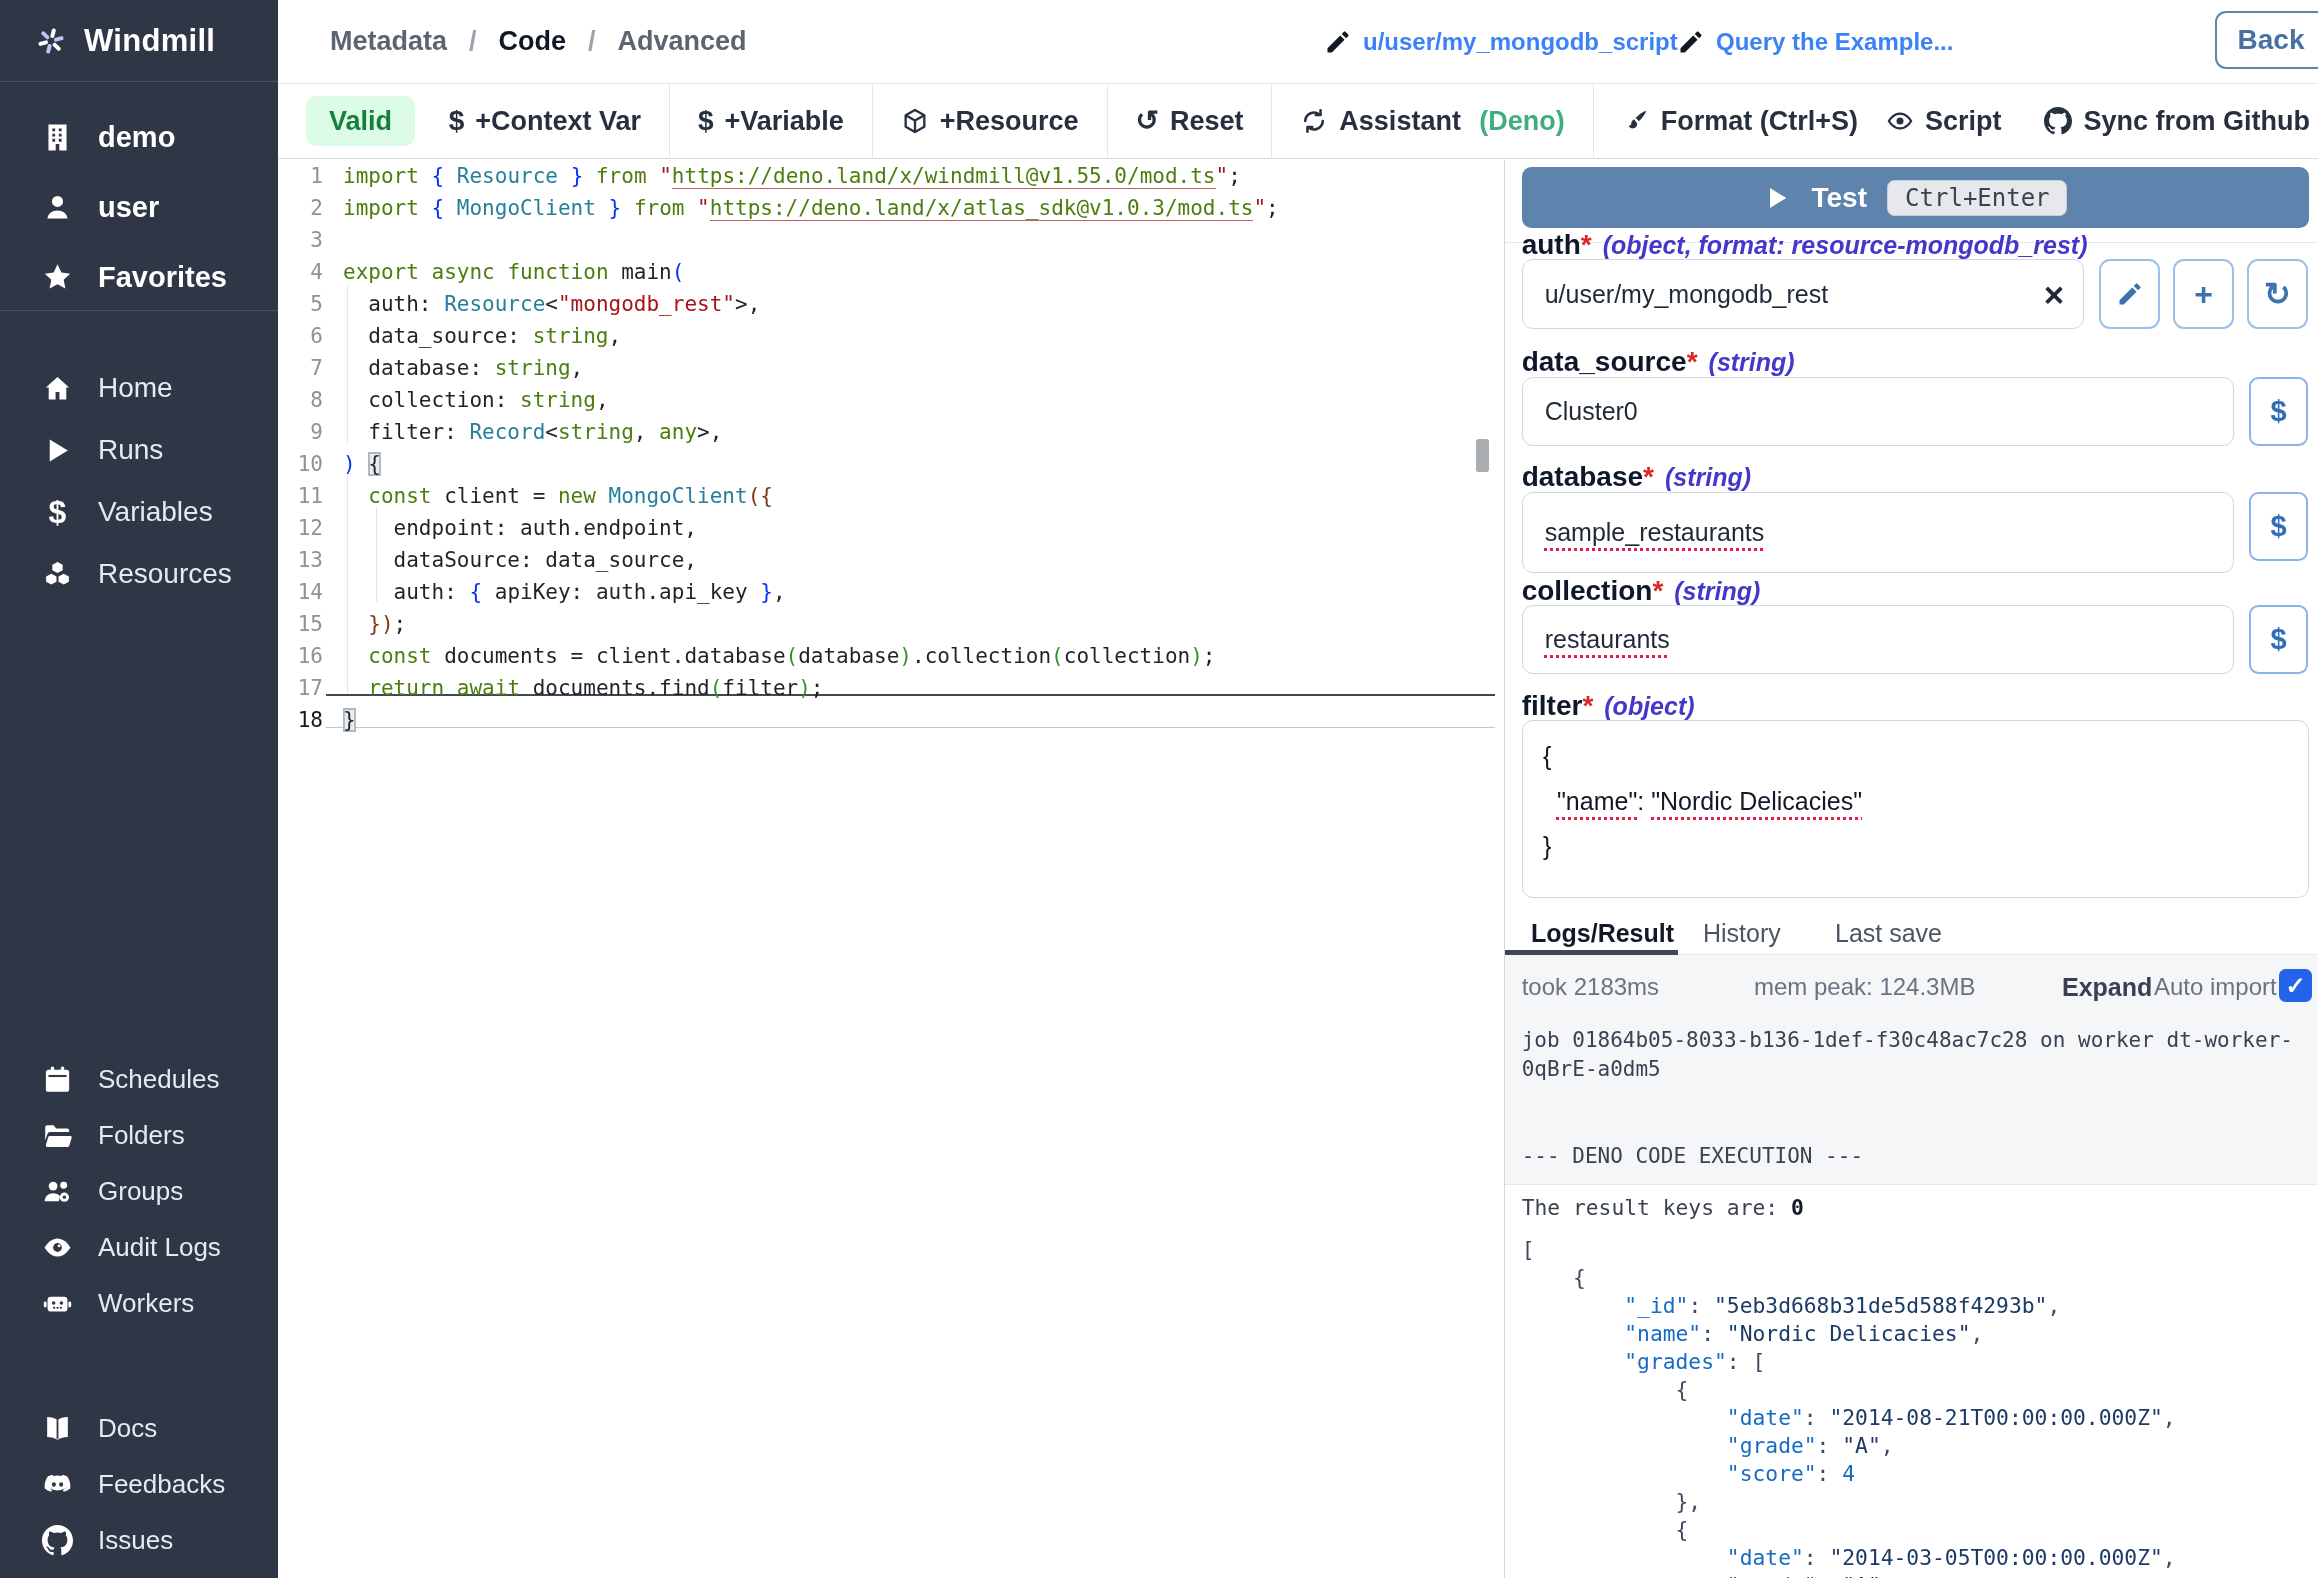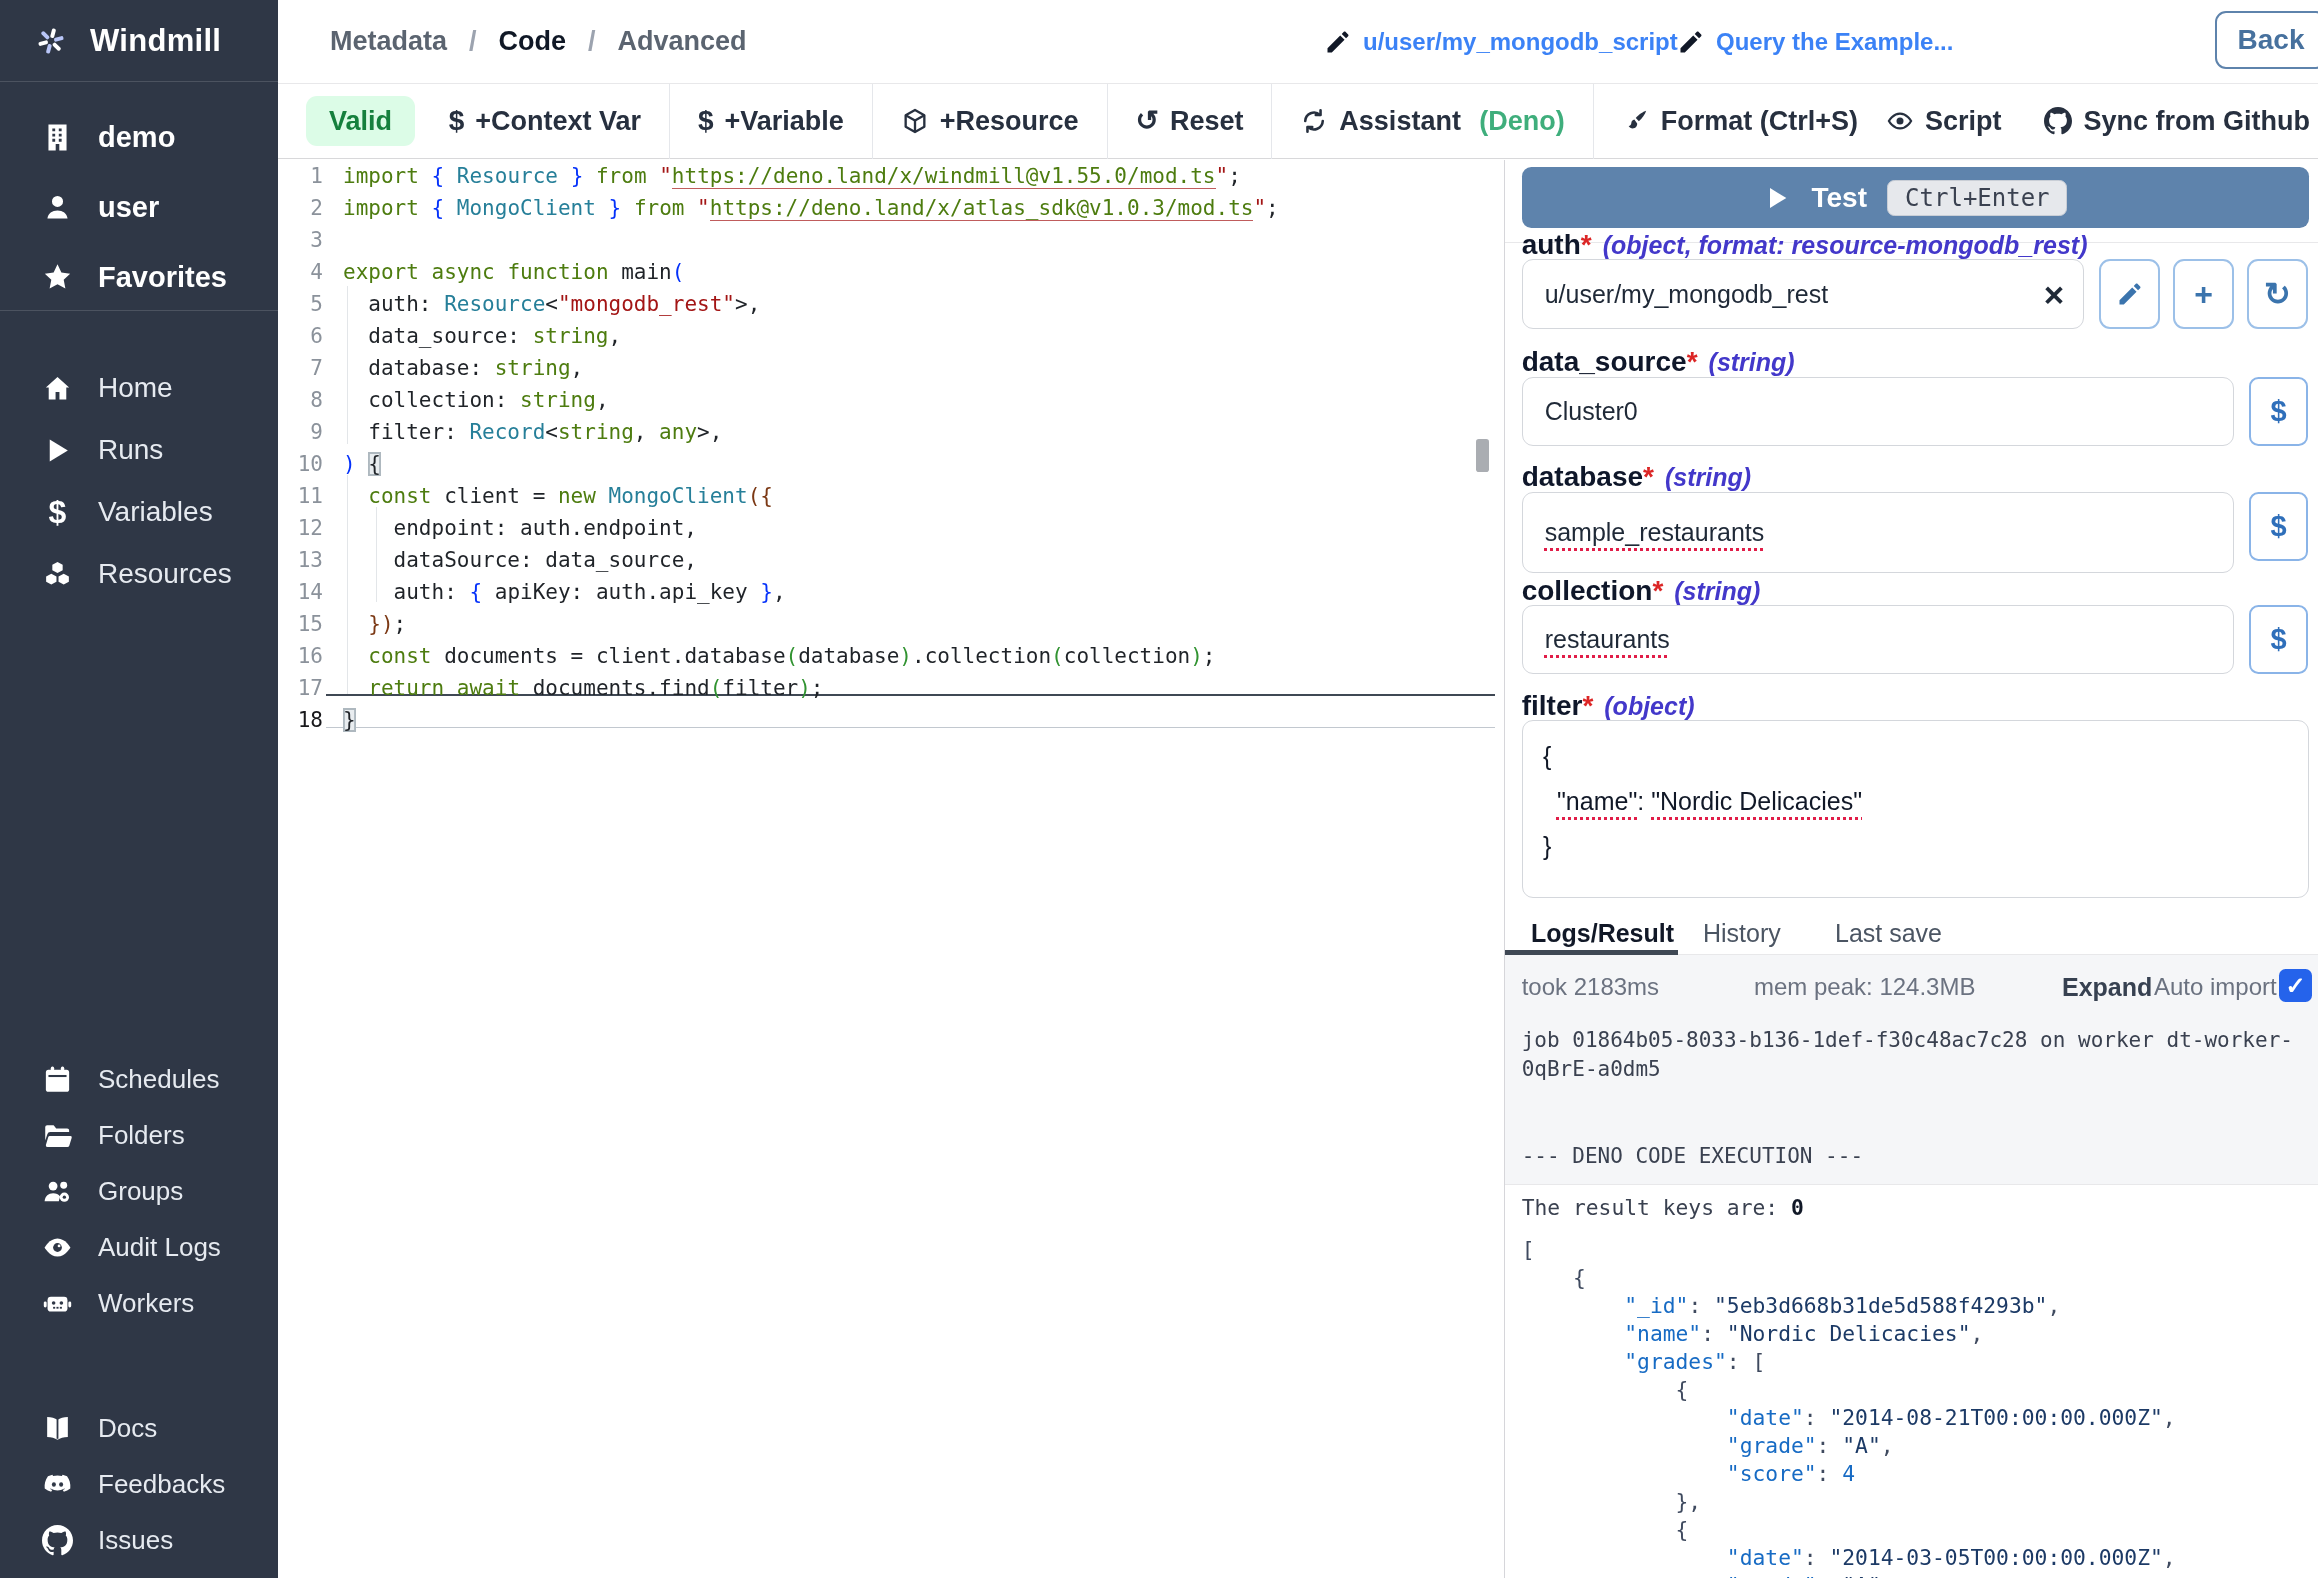--- a/index.html
+++ b/index.html
@@ -2,21 +2,21 @@
 <html style="font-size:15px"><head>
 <meta charset="utf-8">
 <style>
   * { margin:0; padding:0; box-sizing:border-box; }
   html,body { width:2319px; height:1579px; overflow:hidden; background:#fff;
     font-family:"Liberation Sans", sans-serif; }
   .app { position:absolute; inset:0; width:2319px; height:1579px; }
 
   
   .sidebar { position:absolute; left:0; top:0; width:278px; height:1579px; background:#2f3746; }
-  .brand { height:82px; display:flex; align-items:center; padding-left:37px; gap:25px;
+  .brand { height:82px; display:flex; align-items:center; padding-left:37px; gap:19px;
     border-bottom:0.9px solid rgba(255,255,255,.14); color:#fff; }
   .brand svg { width:37px; height:37px; }
   .brand-name { font-size:31px; font-weight:bold; letter-spacing:0.3px; }
   .snav { position:absolute; left:0; width:100%; }
   .sitem { display:flex; align-items:center; padding-left:41px; gap:24px; color:#e6eaf0; cursor:pointer; }
   .sicon { width:33px; height:33px; display:flex; align-items:center; justify-content:center; color:#fff; flex:none; }
   .sicon svg { width:31px; height:31px; }
   .sicon .uic { font-size:32px; font-weight:bold; color:#fff; line-height:1; }
   .g-account { top:102px; } .g-account .sitem { height:70px; font-weight:bold; color:#fff; font-size:29px; }
   .sdivider { position:absolute; top:310px; left:0; width:100%; height:0.9px; background:rgba(255,255,255,.14); }

